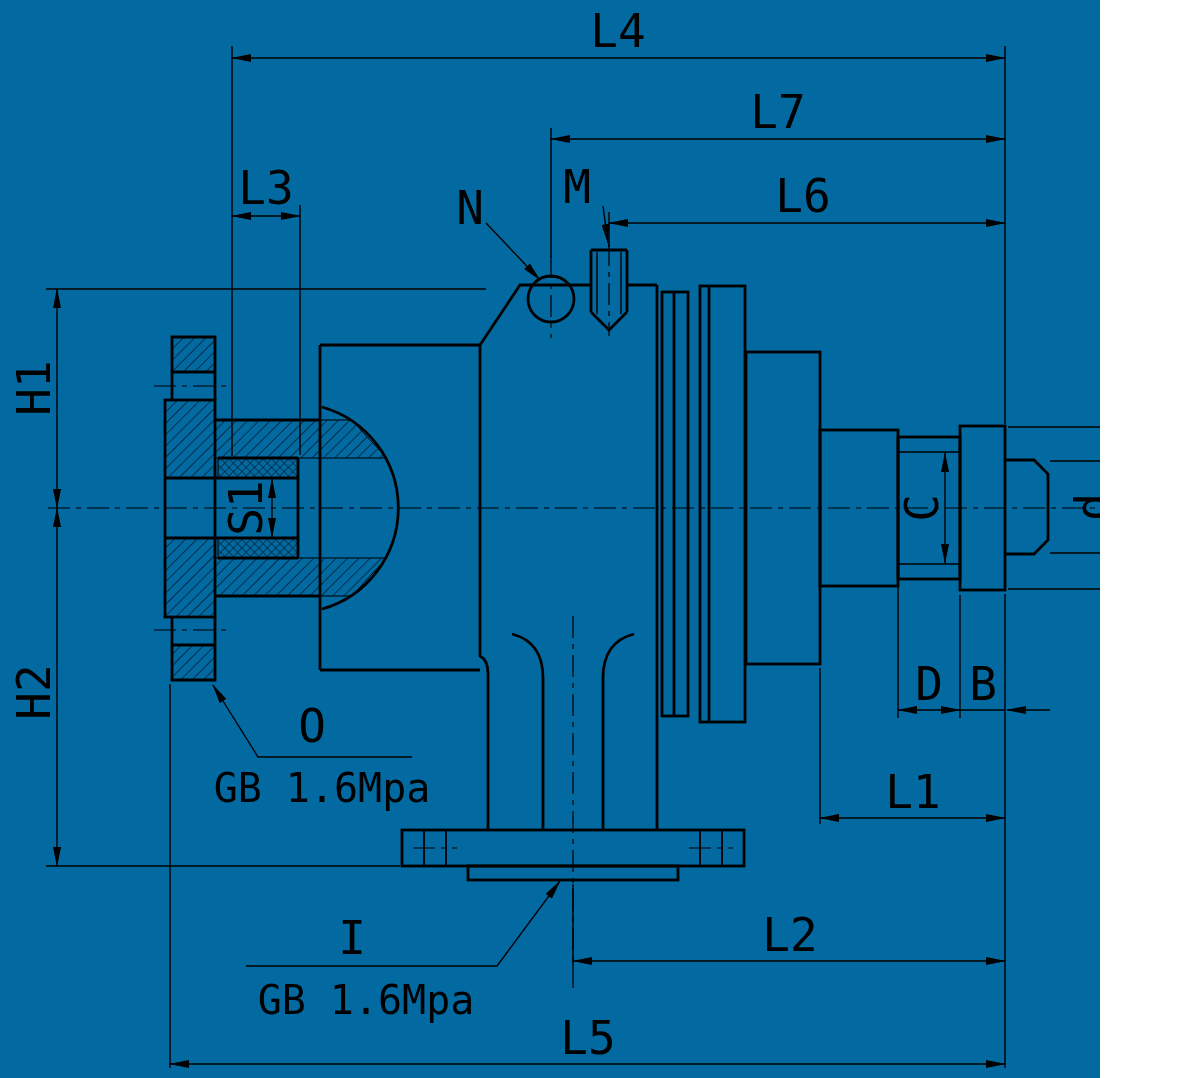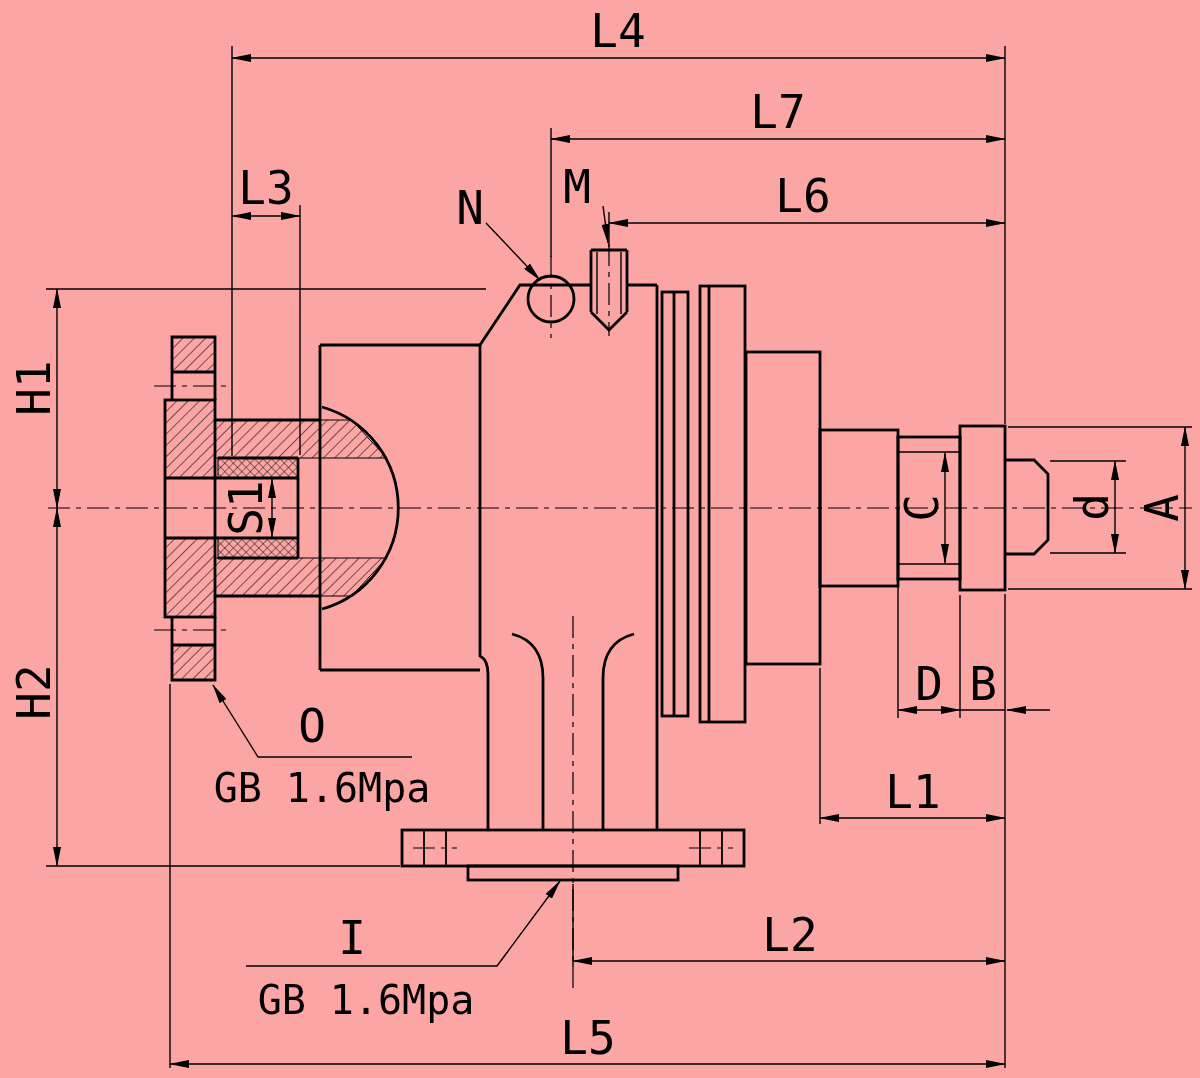--- a/index.html
+++ b/index.html
@@ -1,16 +1,16 @@
 <!DOCTYPE html>
 <html><head>
 <meta charset="utf-8">
 <style>
   html,body{margin:0;padding:0;background:#ffffff;}
-  .canvas{position:relative;width:1200px;height:1078px;background:#fca5a5;overflow:hidden;}
+  .canvas{position:relative;width:1100px;height:1078px;background:#0369a1;overflow:hidden;}
   svg{position:absolute;left:0;top:0;}
   .thick{stroke:#000;stroke-width:2.8;fill:none;stroke-linejoin:miter;}
   .med{stroke:#000;stroke-width:1.8;fill:none;}
   .thin{stroke:#000;stroke-width:1.4;fill:none;}
   .center{stroke:#000;stroke-width:1.2;fill:none;stroke-dasharray:22 6 5 6;}
   .hatchpoly{fill:url(#hatch);stroke:#000;stroke-width:1;}
   .xhatchpoly{fill:url(#xhatch);stroke:#000;stroke-width:1;}
   text{font-family:"DejaVu Sans Mono","Liberation Mono",monospace;fill:#000;}
   .dim{font-size:46px;text-anchor:middle;}
   .note{font-size:40px;text-anchor:middle;}

